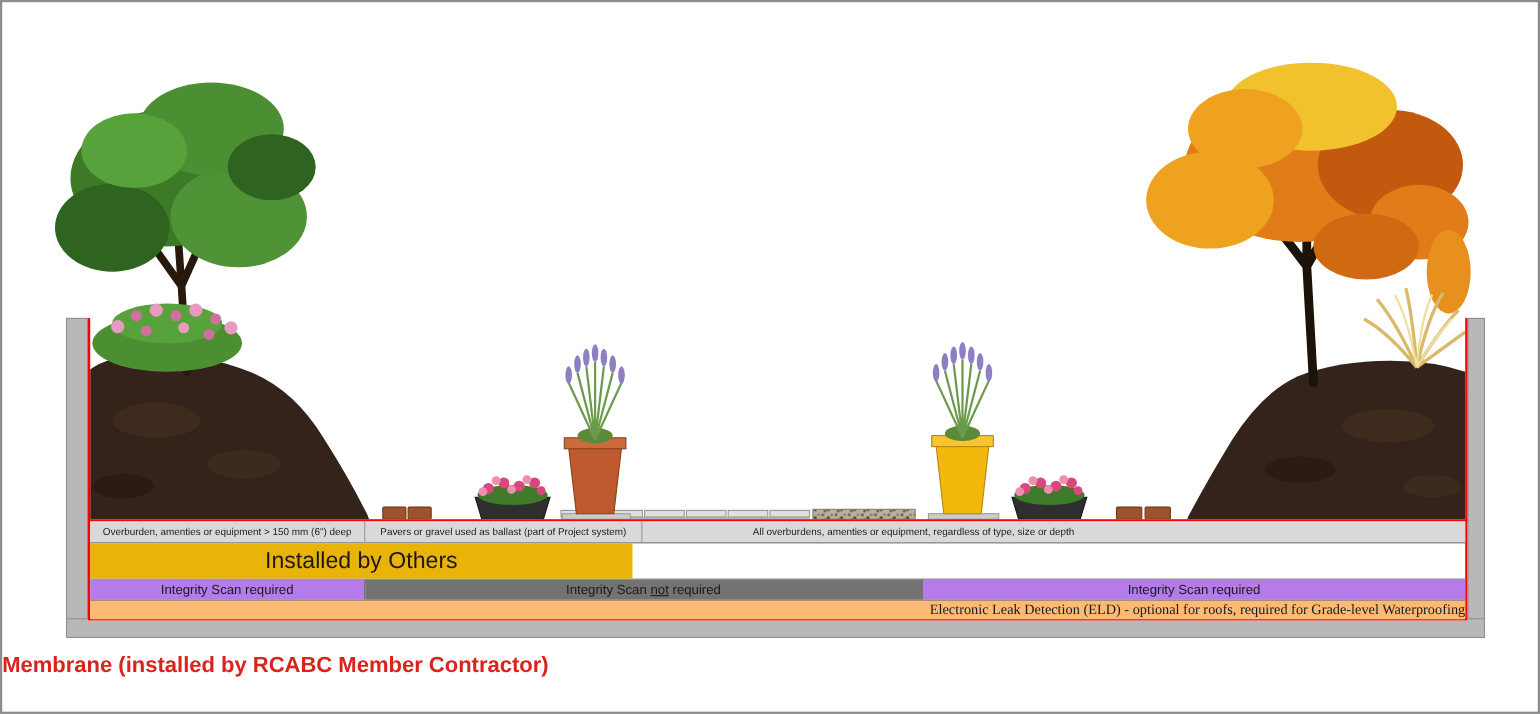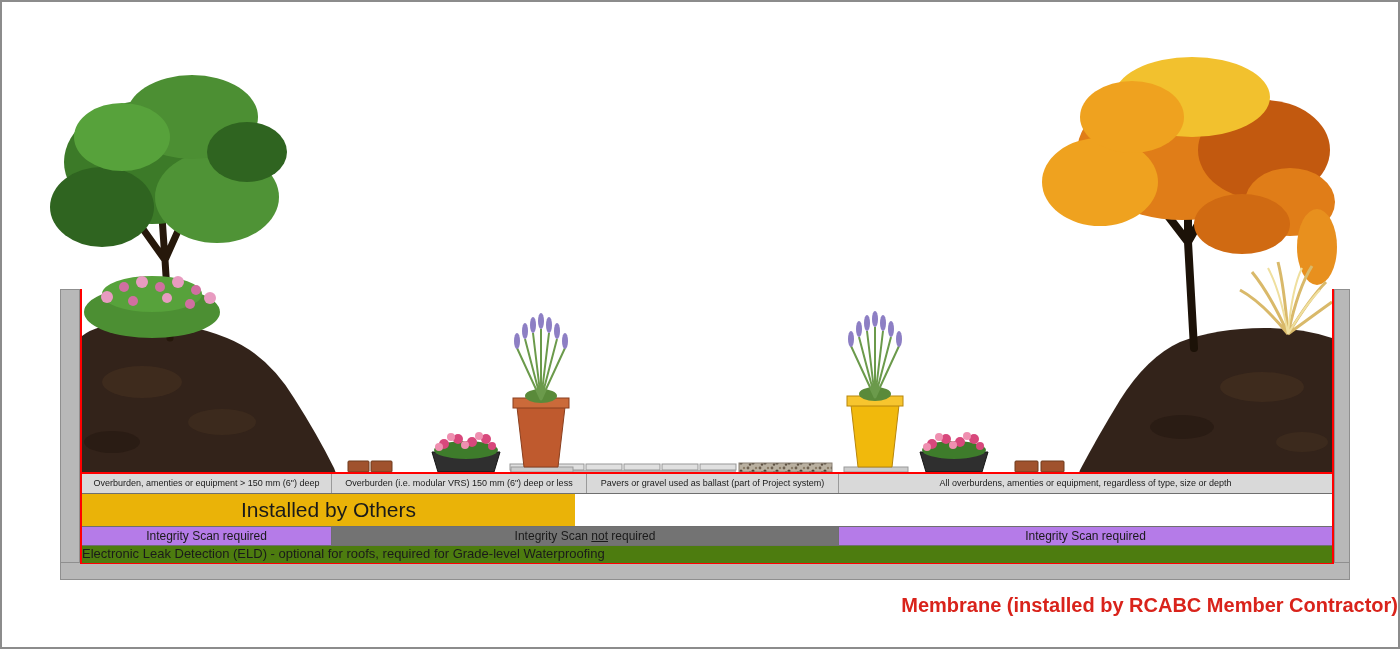--- a/index.html
+++ b/index.html
@@ -29,24 +29,24 @@
   .row-installed{height:33px;border-top:1px solid #6f6f6f;}
   .row-installed .cell{font-size:21px;line-height:31px;}
   .cell-contractor{width:757px;background:#b7e8a2;border-right:1px solid #6f6f6f;}
   .cell-others{width:493px;background:#eab308;}
   .row-scan{height:19px;border-top:1px solid #6f6f6f;}
   .row-scan .cell{font-size:12px;line-height:18px;}
   .scan-left{width:250px;background:#b57be8;border-right:1px solid #6f6f6f;}
   .scan-mid{width:507px;background:#737373;border-right:1px solid #6f6f6f;}
   .scan-right{width:493px;background:#b57be8;}
   .u{text-decoration:underline;}
-  .row-eld{height:17px;border-top:1px solid #6f6f6f;background:#4d7c0f;
-    text-align:left;font-size:13px;line-height:16px;white-space:nowrap;}
+  .row-eld{height:17px;border-top:1px solid #6f6f6f;background:#fdba74;
+    text-align:right;font-size:13px;line-height:16px;white-space:nowrap;font-family:Liberation Serif, serif;}
   .title{
-    position:absolute;left:0;top:592px;width:100%;text-align:right;z-index:3;
+    position:absolute;left:0;top:592px;width:100%;text-align:left;z-index:3;
     font-size:20px;font-weight:bold;color:#d9231b;
   }
 </style>
 </head>
 <body>
 
 <div class="canvas">
 
   <svg class="scene" width="1400" height="649" viewBox="0 0 1400 649">
     <defs>
@@ -196,21 +196,20 @@
 
   <div class="wall left"></div>
   <div class="wall right"></div>
   <div class="slab"></div>
   <div class="membrane-line left"></div>
   <div class="membrane-line right"></div>
 
   <div class="bands">
     <div class="row row-strip">
       <div class="cell seg1">Overburden, amenties or equipment &gt; 150 mm (6") deep</div>
-      <div class="cell seg2">Overburden (i.e. modular VRS) 150 mm (6") deep or less</div>
       <div class="cell seg3">Pavers or gravel used as ballast (part of Project system)</div>
       <div class="cell seg4">All overburdens, amenties or equipment, regardless of type, size or depth</div>
     </div>
     <div class="row row-installed">
       <div class="cell cell-others">Installed by Others</div>
     </div>
     <div class="row row-scan">
       <div class="cell scan-left">Integrity Scan required</div>
       <div class="cell scan-mid"><span>Integrity Scan </span><span class="u">not</span><span> required</span></div>
       <div class="cell scan-right">Integrity Scan required</div>

